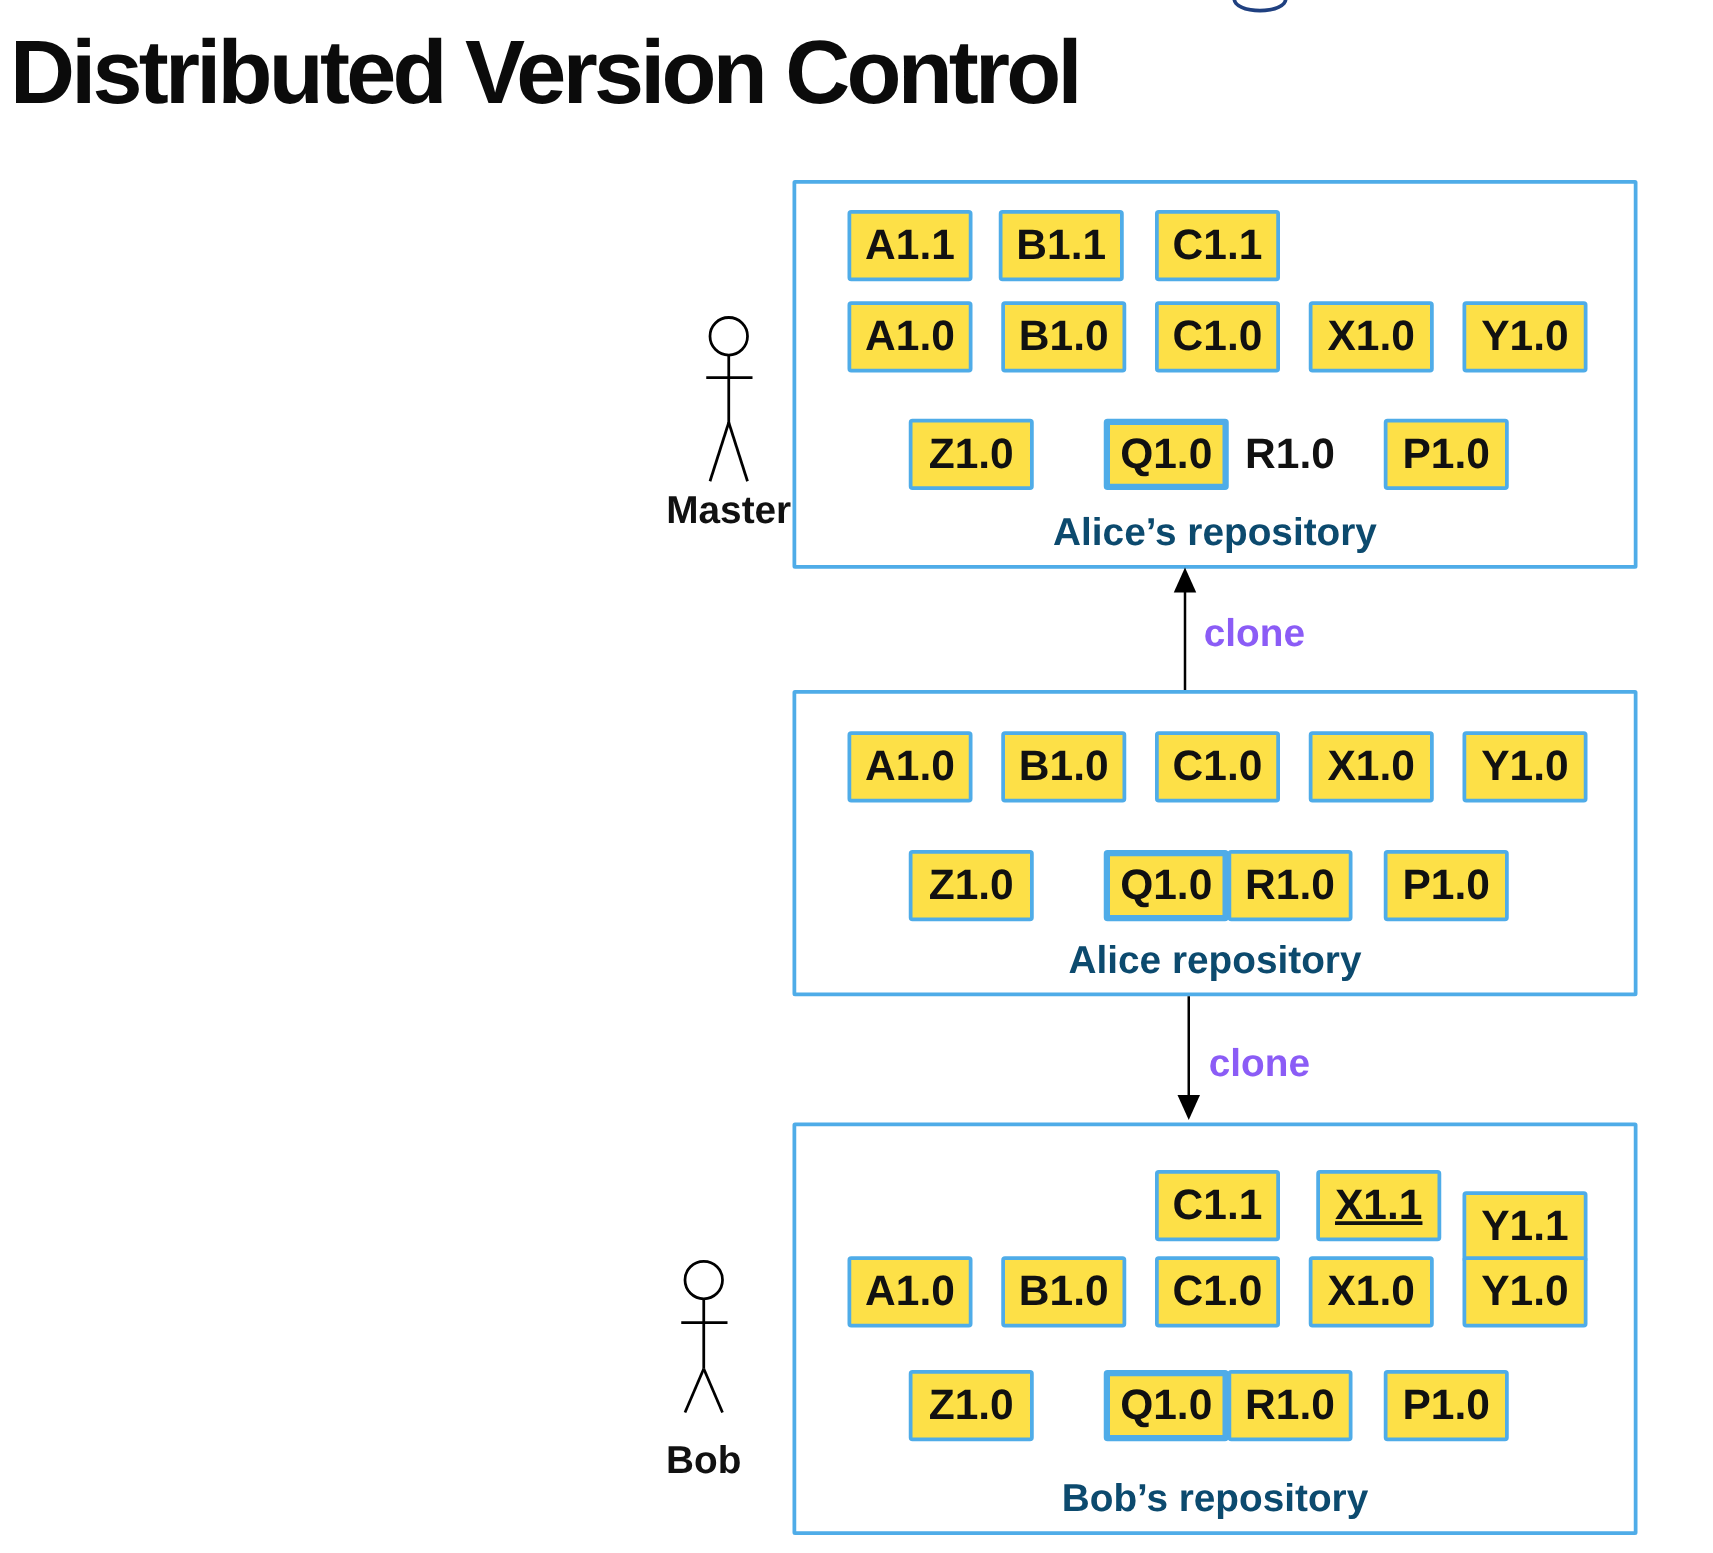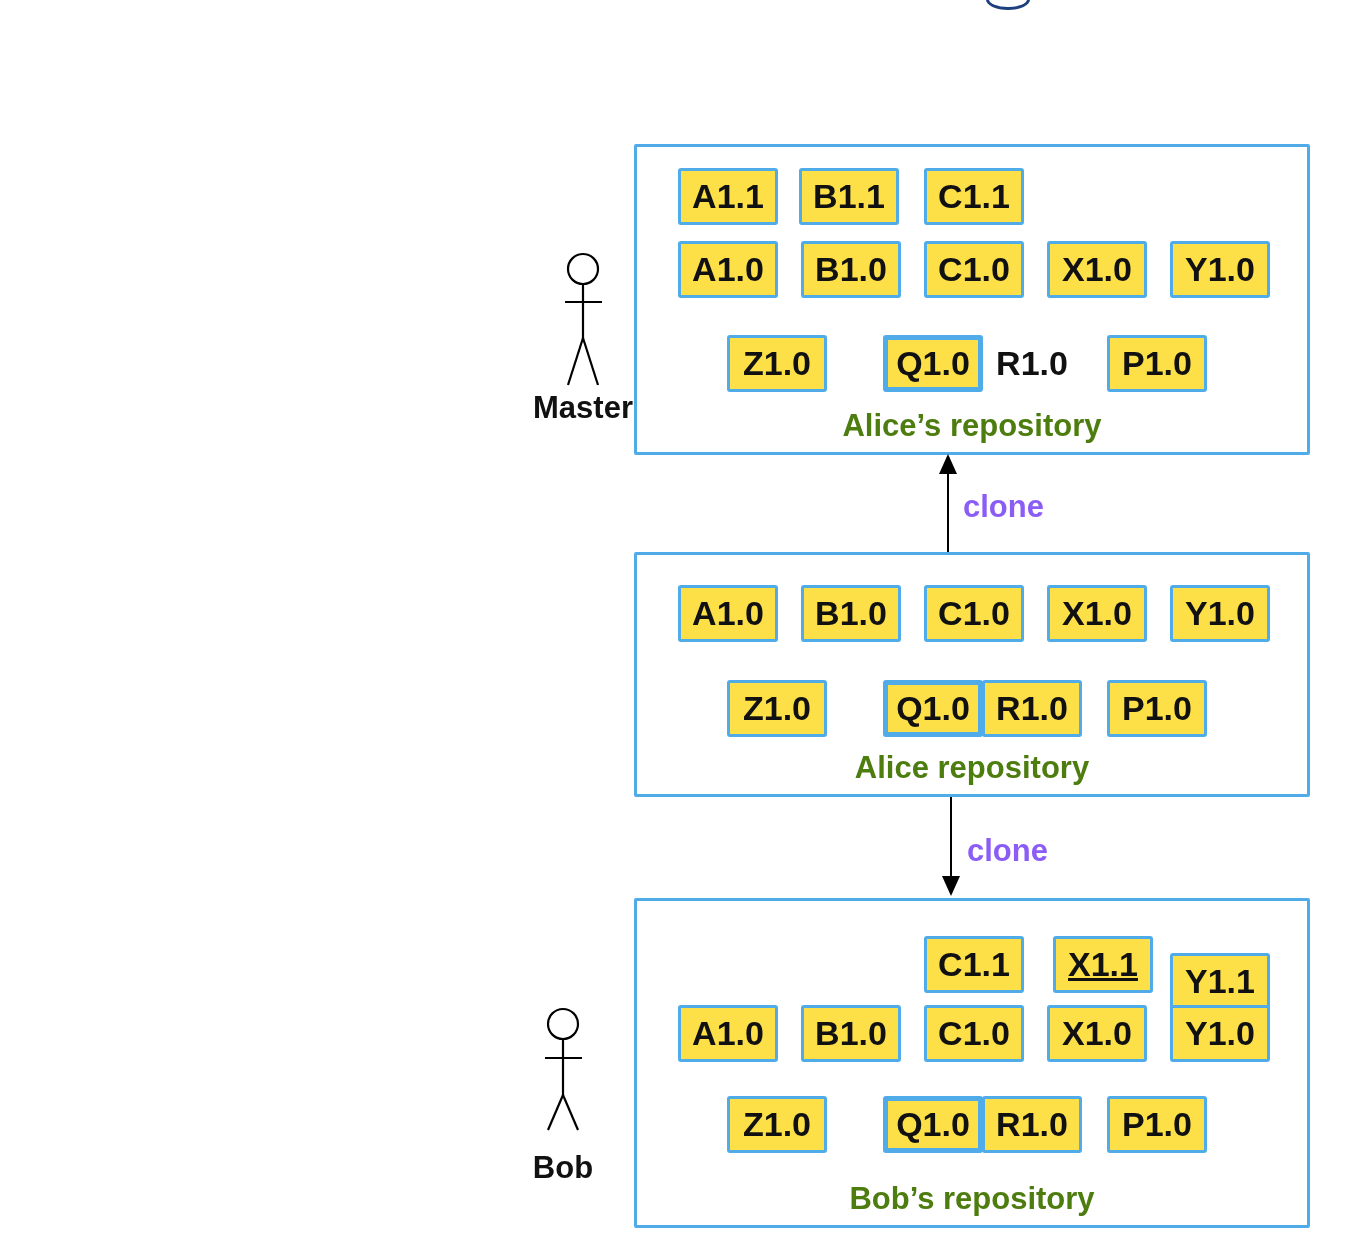--- a/index.html
+++ b/index.html
@@ -23,21 +23,21 @@
   
   .repo{
     position:absolute;border:3px solid var(--blue,#4FACE8);
     background:#fff;box-sizing:border-box;border-radius:2px;
   }
   #repo-alice{left:634px;top:144px;width:676px;height:311px;}
   #repo-master{left:634px;top:552px;width:676px;height:245px;}
   #repo-bob{left:634px;top:898px;width:676px;height:330px;}
   .repo-label{
     position:absolute;bottom:8px;left:0;width:100%;text-align:center;
-    font-size:31px;font-weight:600;color:#4d7c0f;
+    font-size:31px;font-weight:600;color:#0c4a6e;
   }
   
   .file{
     position:absolute;width:100px;height:57px;box-sizing:border-box;
     border:3px solid var(--blue,#4FACE8);border-radius:3px;background:#fde047;
     display:flex;align-items:center;justify-content:center;
     font-size:34px;font-weight:600;color:#111;
   }
   .file.emph{border-width:5px;margin-left:28px;}
   .file.noborder{border-color:transparent;background:transparent;}
@@ -72,20 +72,21 @@
   #actor-alice-label{left:528px;top:390px;}
   #actor-bob-label{left:508px;top:1150px;}
 </style>
 </head>
 <body>
 
 <div class="canvas">
 
   <div class="logo-arc"></div>
 
+  <h1 class="page-title">Distributed Version Control</h1>
 
   <svg class="actor-figure" id="actor-alice-figure" width="66" height="140" viewBox="0 0 66 140">
     <circle cx="33" cy="19" r="15" fill="none" stroke="#000" stroke-width="2.2"></circle>
     <line x1="33" y1="34" x2="33" y2="89" stroke="#000" stroke-width="2.2"></line>
     <line x1="15" y1="52" x2="52" y2="52" stroke="#000" stroke-width="2.2"></line>
     <line x1="33" y1="88" x2="18" y2="135" stroke="#000" stroke-width="2.2"></line>
     <line x1="33" y1="88" x2="48" y2="135" stroke="#000" stroke-width="2.2"></line>
   </svg>
   <div class="actor-label" id="actor-alice-label">Master</div>
 

